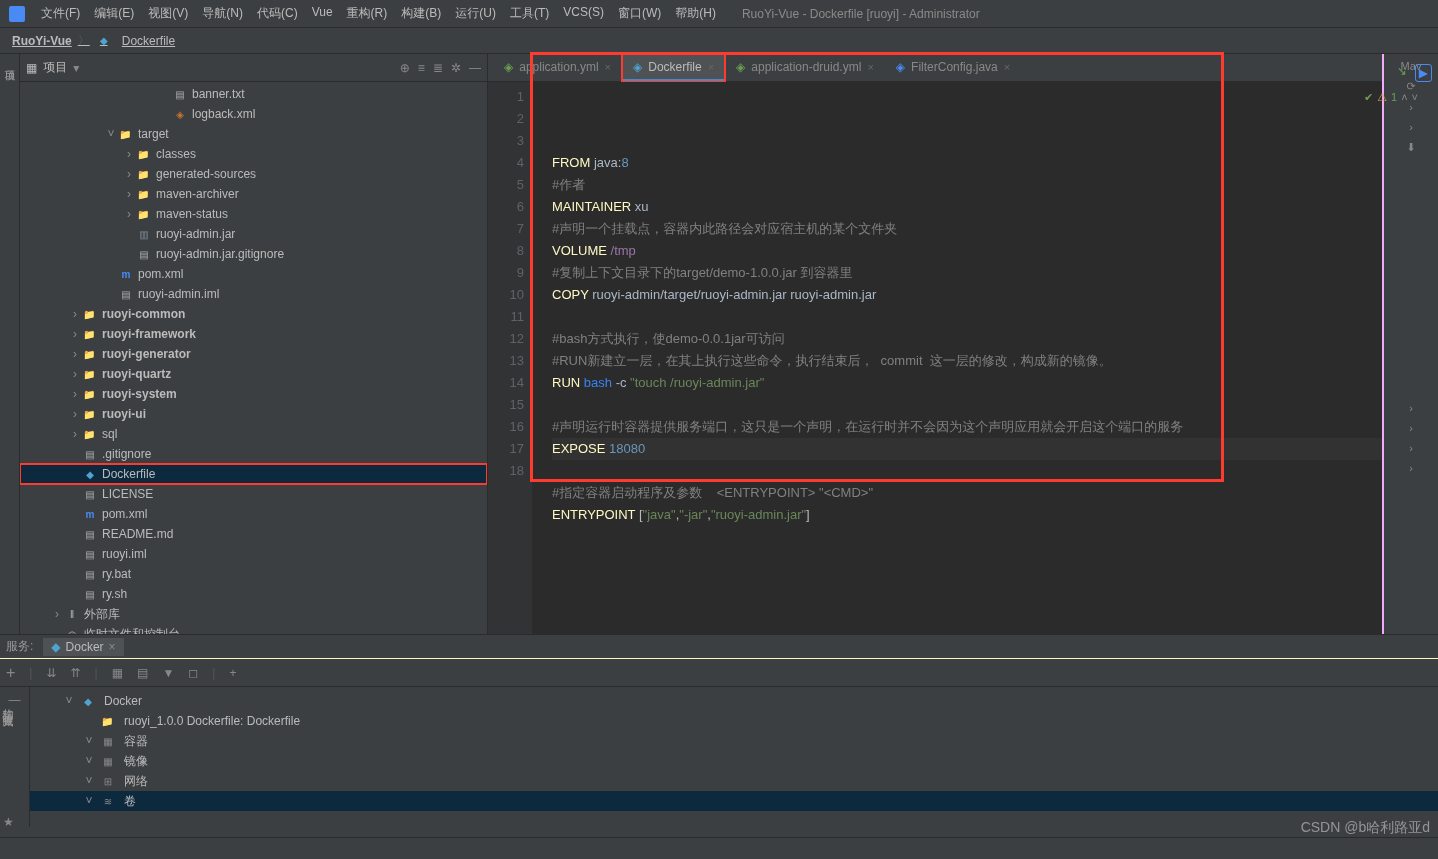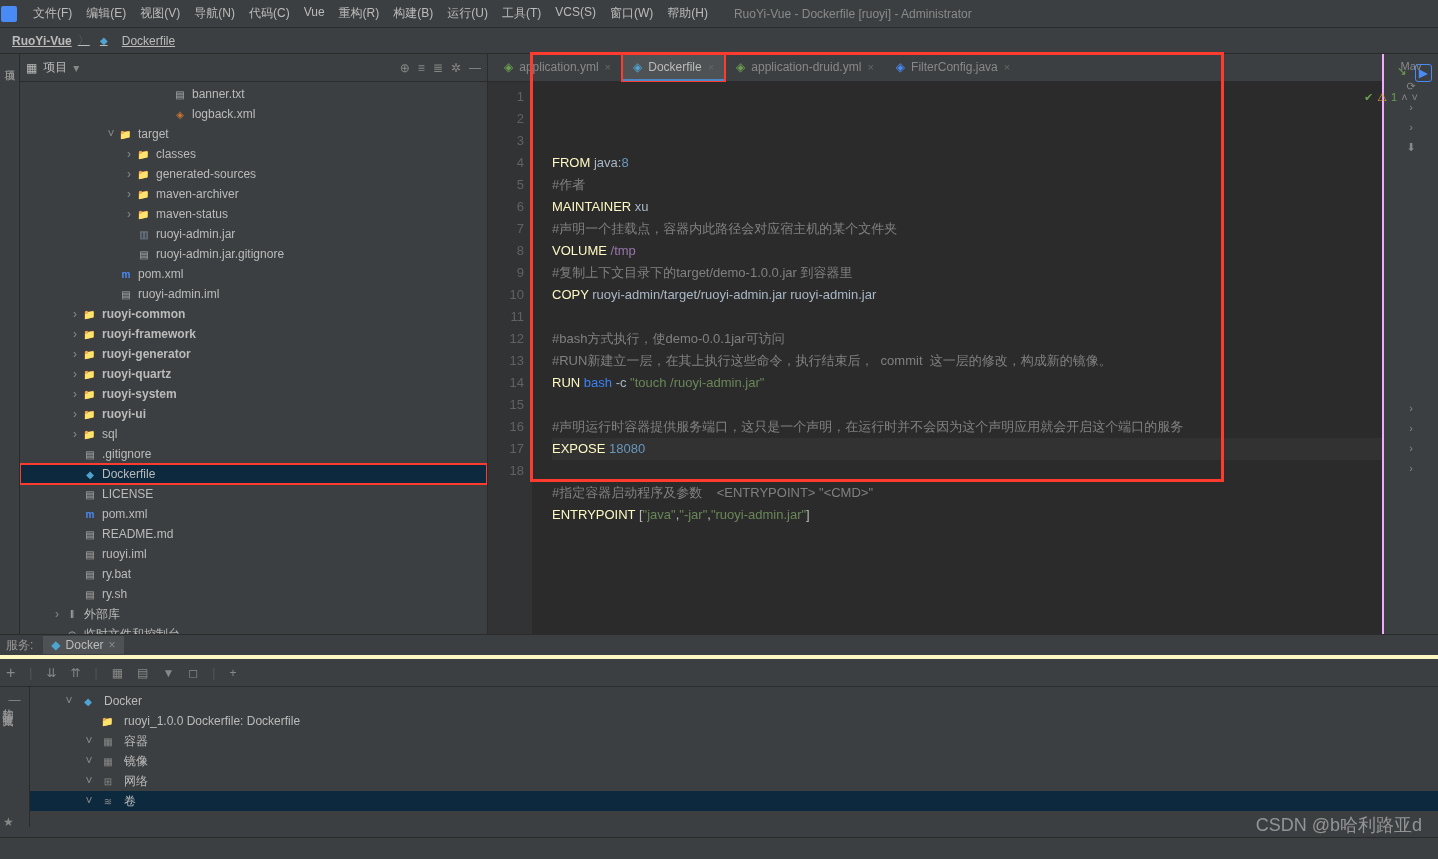--- a/index.html
+++ b/index.html
@@ -1,17 +1,17 @@
 <!DOCTYPE html>
 <html><head>
 <meta charset="utf-8">
 <style>
 * { margin: 0; padding: 0; box-sizing: border-box; font-family: "Segoe UI", Arial, sans-serif; }
 body { background: #3c3f41; color: #bbb; font-size: 12px; overflow: hidden; width: 1438px; height: 859px; position: relative; }
-.titlebar { height: 28px; background: #3c3f41; display: flex; align-items: center; padding: 0 1px; border-bottom: 1px solid #2b2b2b; }
+.titlebar { height: 28px; background: #3c3f41; display: flex; align-items: center; padding: 0 9px; border-bottom: 1px solid #2b2b2b; }
 .titlebar .logo { width: 16px; height: 16px; background: #4a8af4; border-radius: 2px; margin-right: 10px; }
 .menu { display: flex; gap: 2px; }
 .menu-item { padding: 3px 6px; cursor: default; }
 .app-title { margin-left: 20px; color: #8a8a8a; }
 .breadcrumb { height: 26px; background: #3c3f41; display: flex; align-items: center; padding-left: 12px; border-bottom: 1px solid #2b2b2b; gap: 6px; position: relative; text-decoration: underline; }
 .breadcrumb .sep { color: #666; }
 .main { display: flex; height: 580px; }
 .left-strip { width: 20px; background: #3c3f41; border-right: 1px solid #2b2b2b; }
 .left-strip .tab { writing-mode: vertical-rl; padding: 8px 2px; font-size: 11px; color: #999; }
 .project-panel { width: 468px; background: #3c3f41; display: flex; flex-direction: column; border-right: 1px solid #2b2b2b; }
@@ -50,31 +50,31 @@
 .str { color: #6a8759; }
 .num { color: #6897bb; }
 .cmt { color: #808080; }
 .path { color: #9876aa; }
 .id { color: #a9b7c6; }
 .fn { color: #3b82f6; text-align: right; }
 .code-redbox { position: absolute; border: 3px solid #ff3b30; pointer-events: none; }
 .right-strip { width: 56px; background: #3c3f41; border-left: 2px solid #f0abfc; display: flex; flex-direction: column; align-items: center; padding-top: 6px; gap: 8px; color: #888; font-size: 11px; }
 .right-strip .chev { color: #888; }
 .services { border-top: 1px solid #2b2b2b; background: #3c3f41; }
-.services-tabbar { height: 24px; display: flex; align-items: center; padding-left: 6px; gap: 4px; border-bottom: 4px solid #fef9c3; }
+.services-tabbar { height: 24px; display: flex; align-items: center; padding-left: 6px; gap: 4px; border-bottom: 1px solid #fef9c3; }
 .services-tabbar .lbl { color: #999; margin-right: 6px; }
 .svc-tab { padding: 2px 8px; background: #4e5254; display: flex; align-items: center; gap: 5px; }
 .services-toolbar { height: 28px; display: flex; align-items: center; padding-left: 6px; gap: 14px; border-bottom: 1px solid #2b2b2b; color: #888; }
 .services-body { display: flex; height: 140px; }
 .svc-left { width: 30px; border-right: 1px solid #2b2b2b; display: flex; flex-direction: column; align-items: center; padding-top: 6px; gap: 8px; color: #888; }
 .svc-tree { flex: 1; padding: 4px 0; }
 .svc-row { height: 20px; display: flex; align-items: center; padding-left: 8px; gap: 4px; cursor: default; }
 .svc-row.selected { background: #0d293e; }
 .statusbar { position: absolute; bottom: 0; left: 0; right: 0; height: 22px; background: #3c3f41; border-top: 1px solid #2b2b2b; display: flex; align-items: center; justify-content: flex-end; padding-right: 10px; color: #888; }
-.watermark { position: absolute; right: 16px; bottom: 22px; color: #ccc; font-size: 18px; opacity: 0.6; pointer-events: none; }
+.watermark { position: absolute; right: 8px; bottom: 22px; color: #ccc; font-size: 14px; opacity: 0.6; pointer-events: none; }
 .topright-icons { position: absolute; right: 6px; top: 36px; display: flex; gap: 8px; color: #6a9e52; }
 .insp-badge { position: absolute; right: -36px; top: 4px; display: flex; align-items: center; gap: 4px; color: #6a9e52; font-size: 11px; }
 .insp-badge .warn { color: #d9a441; }
 .left-vert { position: absolute; left: 0; top: 700px; writing-mode: vertical-rl; font-size: 11px; color: #999; }
 </style>
 </head>
 <body>
 
 <div class="titlebar">
   <div class="logo"></div>

